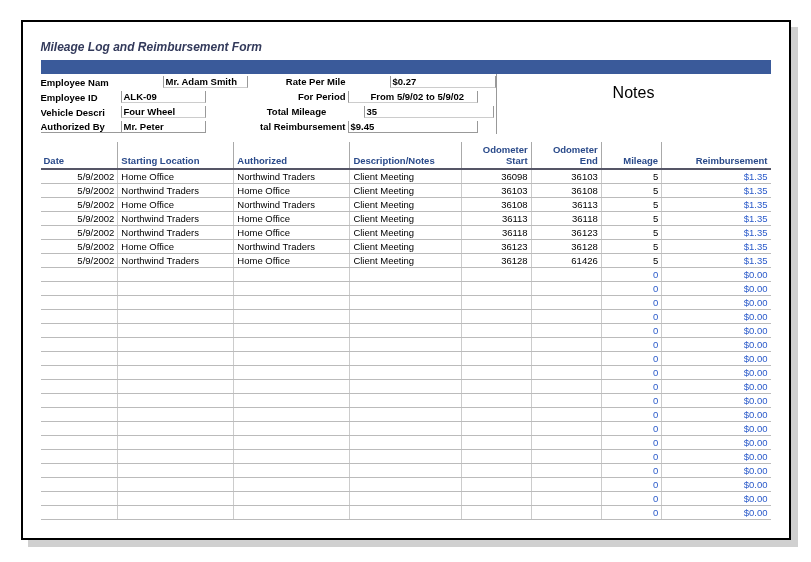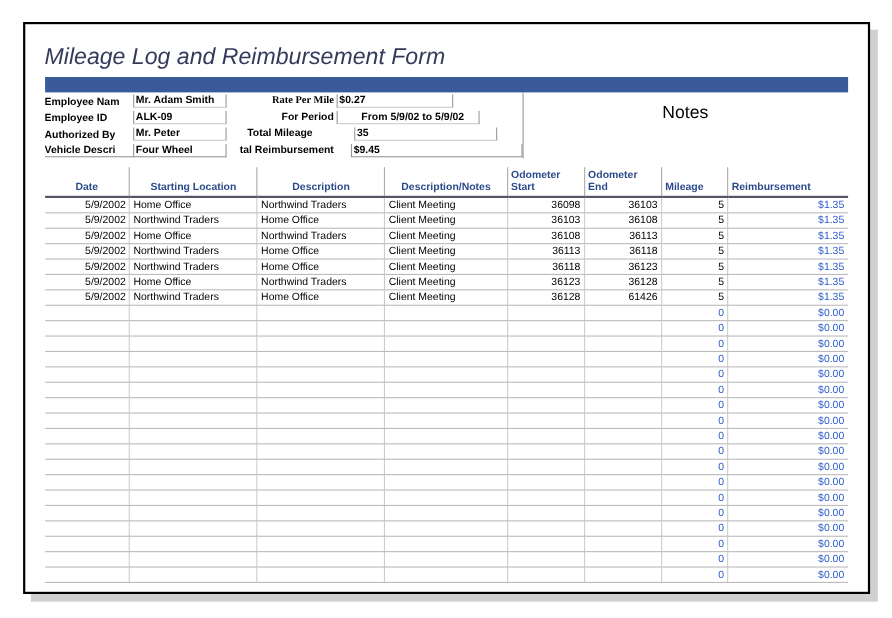--- a/index.html
+++ b/index.html
@@ -12,22 +12,22 @@
     border: 2px solid #000;
     width: 770px;
     height: 520px;
     margin: 0 auto;
     padding: 18px 18px 10px 18px;
     position: relative;
     overflow: hidden;
     box-shadow: 7px 7px 0 #d0d0d0;
   }
   .title {
-    font-size: 21px;
-    font-weight: normal;
+    font-size: 12px;
+    font-weight: bold;
     font-style: italic;
     color: #333a5b;
     margin-bottom: 6px;
   }
   .blue-bar {
     height: 14px;
     background: #3a5a9a;
   }
   .info-block {
     display: flex;
@@ -66,44 +66,44 @@
     flex: 1;
     text-align: center;
     font-size: 16px;
     padding-top: 10px;
     border-left: 1px solid #999;
   }
   .info-col.first .info-row:last-child .val,
   .info-col.first .info-row:last-child .lbl { border-bottom: 1px solid #999; }
   .info-col.first .lbl { border-top: 1px solid #fff; }
   .info-col .val { border-bottom: 1px solid #ccc; }
-  .info-col .info-row:first-child .val { border-top: none; }
+  .info-col .info-row:first-child .val { border-top: none; margin-left: 42px; }
   .info-col .info-row:last-child .val { border-bottom: 1px solid #999; }
 
   table.data {
     width: 100%;
     border-collapse: collapse;
     font-size: 9.5px;
     margin-top: 8px;
     table-layout: fixed;
   }
   table.data th {
     color: #2a4a8a;
     font-weight: bold;
-    text-align: center;
+    text-align: left;
     padding: 2px 3px;
     border-bottom: 2px solid #556;
     border-right: 1px solid #aaa;
     vertical-align: bottom;
     height: 26px;
     white-space: normal;
     overflow: hidden;
   }
   table.data th:last-child { border-right: none; text-align: right; }
-  table.data th.num { text-align: left; }
+  table.data th.num { text-align: right; }
   table.data td {
     padding: 1px 3px;
     border-bottom: 1px solid #bbb;
     border-right: 1px solid #ccc;
     height: 14px;
     white-space: nowrap;
     overflow: hidden;
     text-overflow: clip;
   }
   table.data td:last-child { border-right: none; }
@@ -123,44 +123,44 @@
     <div class="info-col first" id="info-left">
         <div class="info-row">
           <div class="lbl">Employee Nam</div>
           <div class="val">Mr. Adam Smith</div>
         </div>
         <div class="info-row">
           <div class="lbl">Employee ID</div>
           <div class="val">ALK-09</div>
         </div>
         <div class="info-row">
+          <div class="lbl">Vehicle Descri</div>
+          <div class="val">Four Wheel</div>
+        </div>
+        <div class="info-row">
           <div class="lbl">Authorized By</div>
           <div class="val">Mr. Peter</div>
         </div>
-        <div class="info-row">
-          <div class="lbl">Vehicle Descri</div>
-          <div class="val">Four Wheel</div>
-        </div>
       </div>
     <div class="info-col" id="info-right">
         <div class="info-row">
-          <div class="lbl right" style="width: 100px; font-family: Liberation Serif, serif;">Rate Per Mile</div>
+          <div class="lbl right" style="width: 100px;">Rate Per Mile</div>
           <div class="val noborder" style="width: 106px; border-left: 1px solid rgb(153, 153, 153); border-right: 1px solid rgb(153, 153, 153);">$0.27</div>
         </div>
         <div class="info-row">
           <div class="lbl right" style="width: 100px;">For Period</div>
           <div class="val noborder" style="width: 130px; border-left: 1px solid rgb(153, 153, 153); border-right: 1px solid rgb(153, 153, 153); padding-left: 22px;">From 5/9/02 to 5/9/02</div>
         </div>
         <div class="info-row">
           <div class="lbl right" style="width: 100px; text-align: center;">Total Mileage</div>
           <div class="val noborder" style="width: 130px; border-left: 1px solid rgb(153, 153, 153); border-right: 1px solid rgb(153, 153, 153); margin-left: 16px;">35</div>
         </div>
         <div class="info-row">
           <div class="lbl right" style="width: 100px;">tal Reimbursement</div>
-          <div class="val noborder" style="width: 156px; border-left: 1px solid rgb(153, 153, 153); border-right: 1px solid rgb(153, 153, 153); margin-left: 13px;">$9.45</div>
+          <div class="val noborder" style="width: 130px; border-left: 1px solid rgb(153, 153, 153); border-right: 1px solid rgb(153, 153, 153);">$9.45</div>
         </div>
       </div>
     <div class="notes-col">
       <span>Notes</span>
     </div>
   </div>
 
   <table class="data">
     <colgroup id="colgroup">
         <col style="width: 64px;">
@@ -169,21 +169,21 @@
         <col style="width: 92px;">
         <col style="width: 58px;">
         <col style="width: 58px;">
         <col style="width: 50px;">
         <col style="width: 90px;">
       </colgroup>
     <thead>
         <tr id="thead-row">
           <th>Date</th>
           <th>Starting Location</th>
-          <th>Description</th>
+          <th>Authorized</th>
           <th>Description/Notes</th>
           <th class="num">Odometer Start</th>
           <th class="num">Odometer End</th>
           <th class="num">Mileage</th>
           <th class="num">Reimbursement</th>
         </tr>
       </thead>
     <tbody id="tbody">
         <tr>
           <td class="date">5/9/2002</td>

